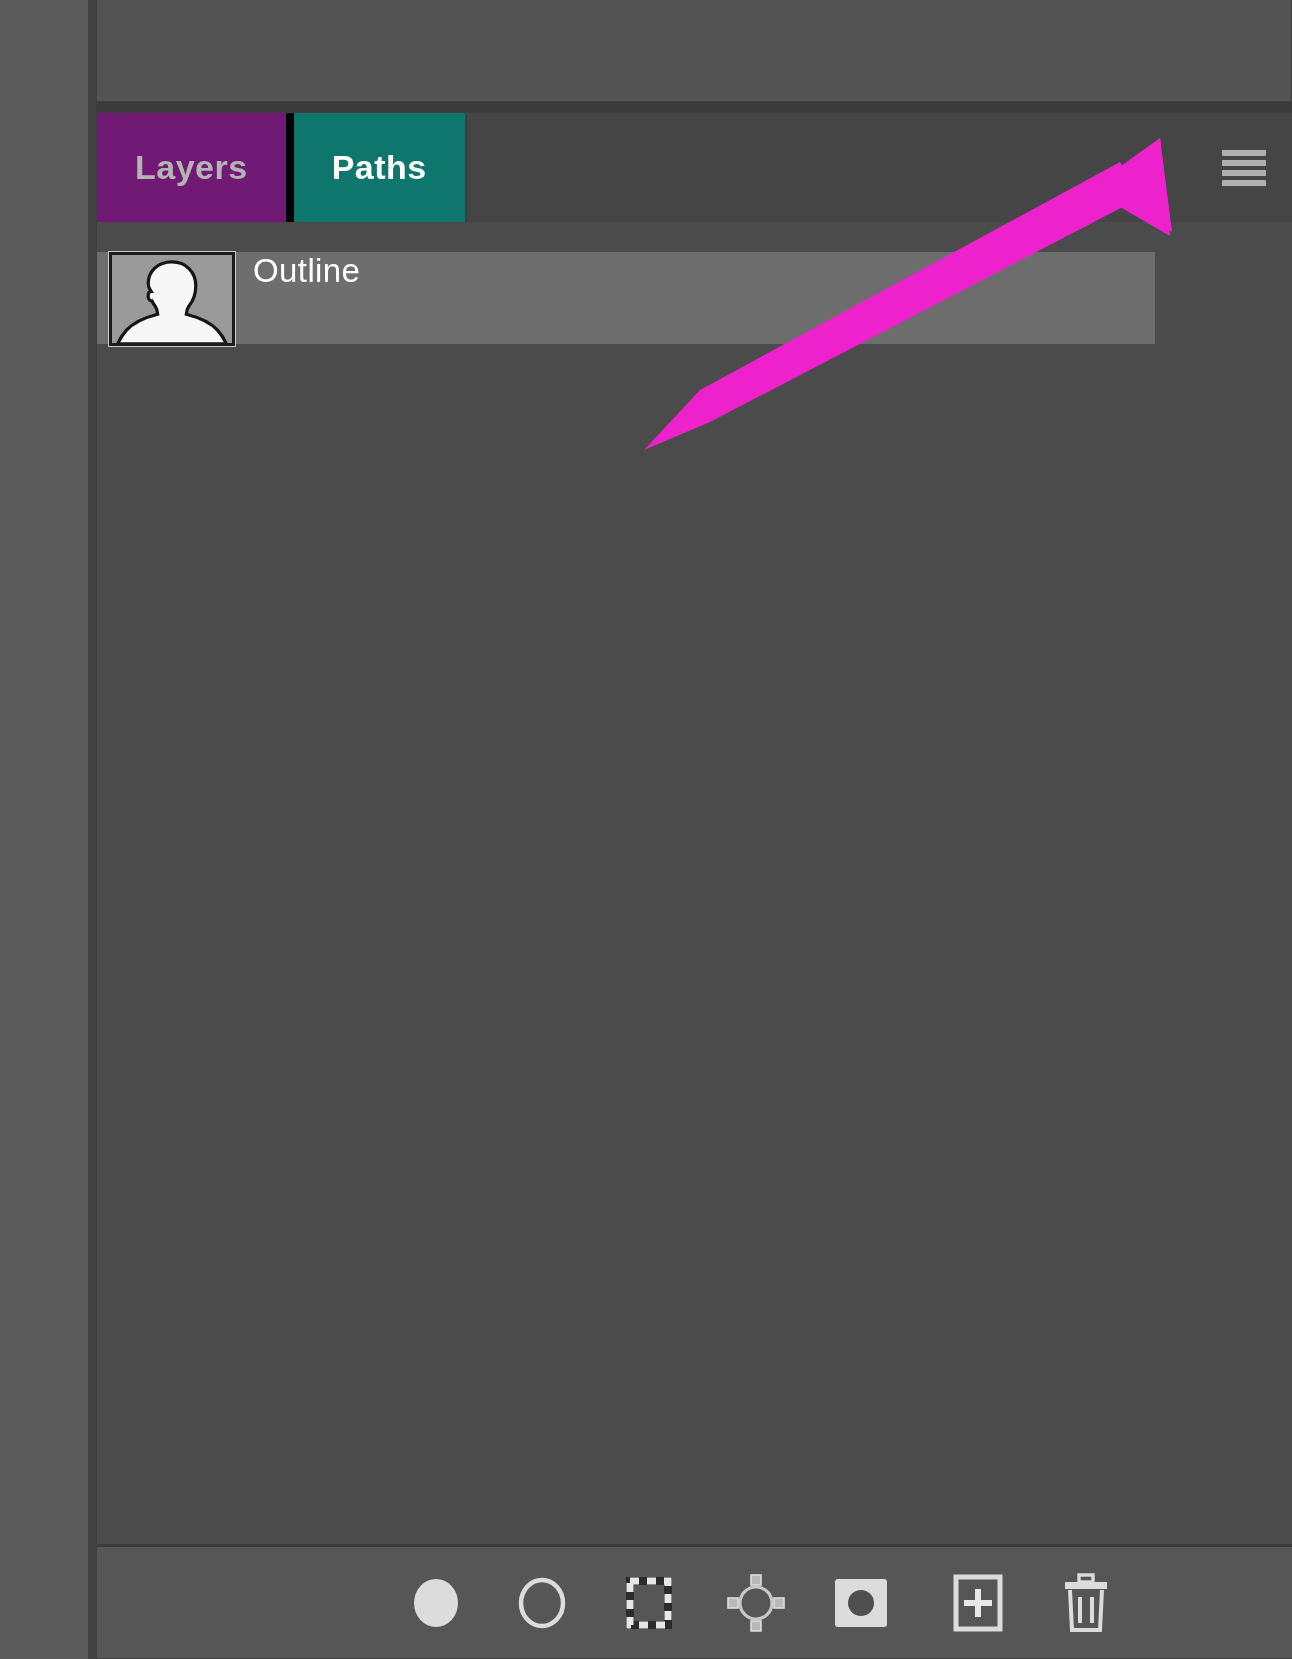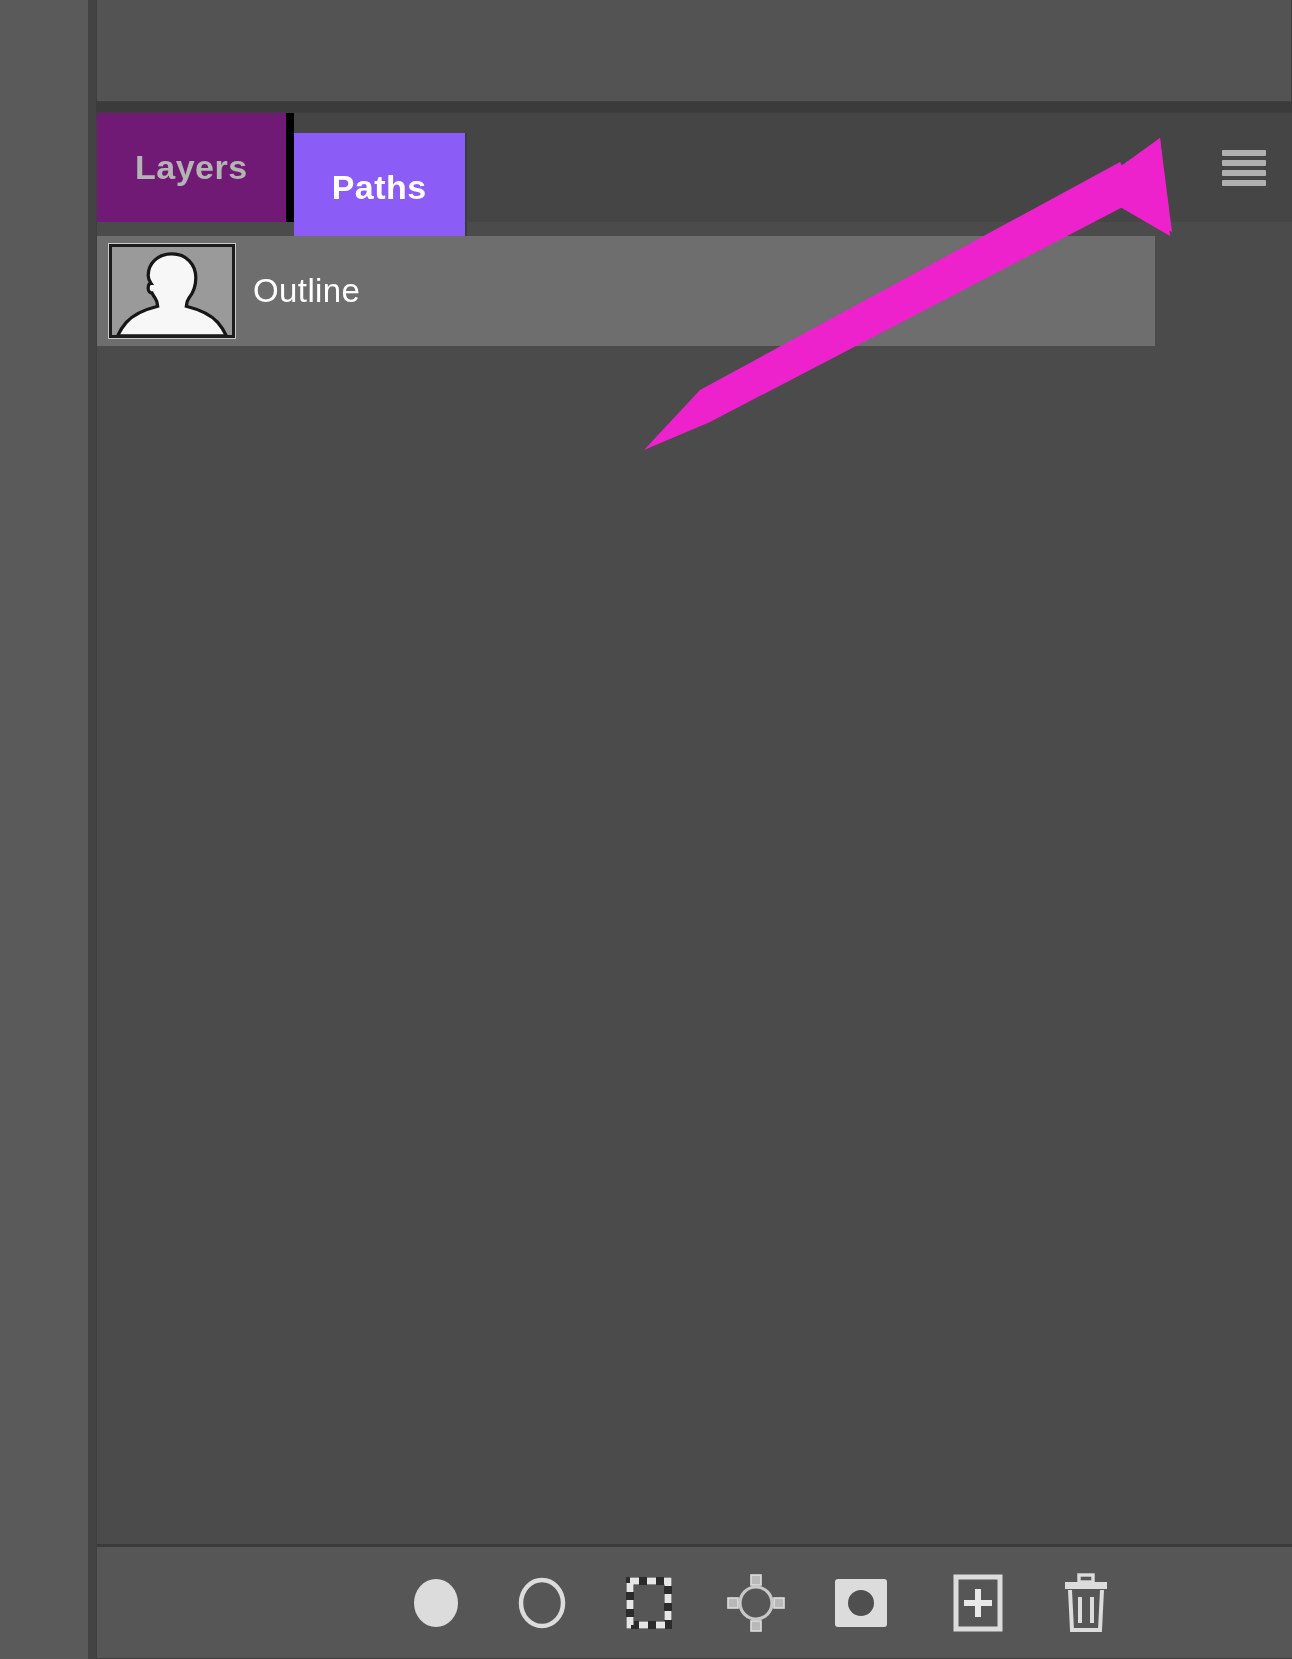--- a/index.html
+++ b/index.html
@@ -77,24 +77,23 @@
     font-size: 34px;
     font-weight: bold;
     color: #b4b4b4;
     background: #701a75;
     border-right: 8px solid #000000;
     letter-spacing: 0.5px;
     cursor: pointer;
     user-select: none;
   }
   .tab.active {
-    background: #8b5cf6;
+    background: #0f766e;
     color: #ffffff;
     border-right: 2px solid #3c3c3c;
-    margin-top: 20px;
   }
   .tab-bar-filler {
     flex: 1;
     background: #454545;
     position: relative;
   }
 
   
   .panel-menu {
     position: absolute;
@@ -122,25 +121,26 @@
     background: #4b4b4b;
   }
   .paths-list {
     position: relative;
     height: 1310px;
     background: #4b4b4b;
   }
   .path-row {
     position: relative;
     display: flex;
-    align-items: center;
-    height: 110px;
+    align-items: flex-start;
+    height: 92px;
     width: 1058px;
     background: #6e6e6e;
     cursor: pointer;
+    margin-top: 16px;
   }
   .path-thumb {
     position: relative;
     width: 126px;
     height: 94px;
     margin-left: 12px;
     background: #999999;
     border: 3px solid #1c1c1c;
     outline: 1px solid #c9c9c9;
     overflow: hidden;

